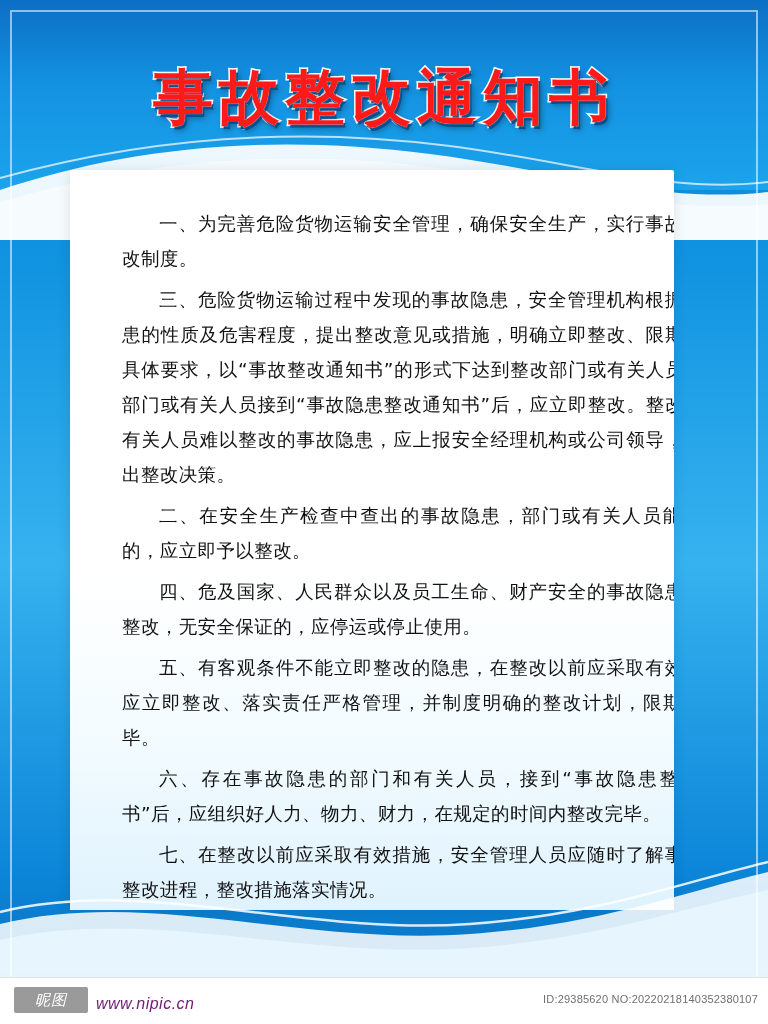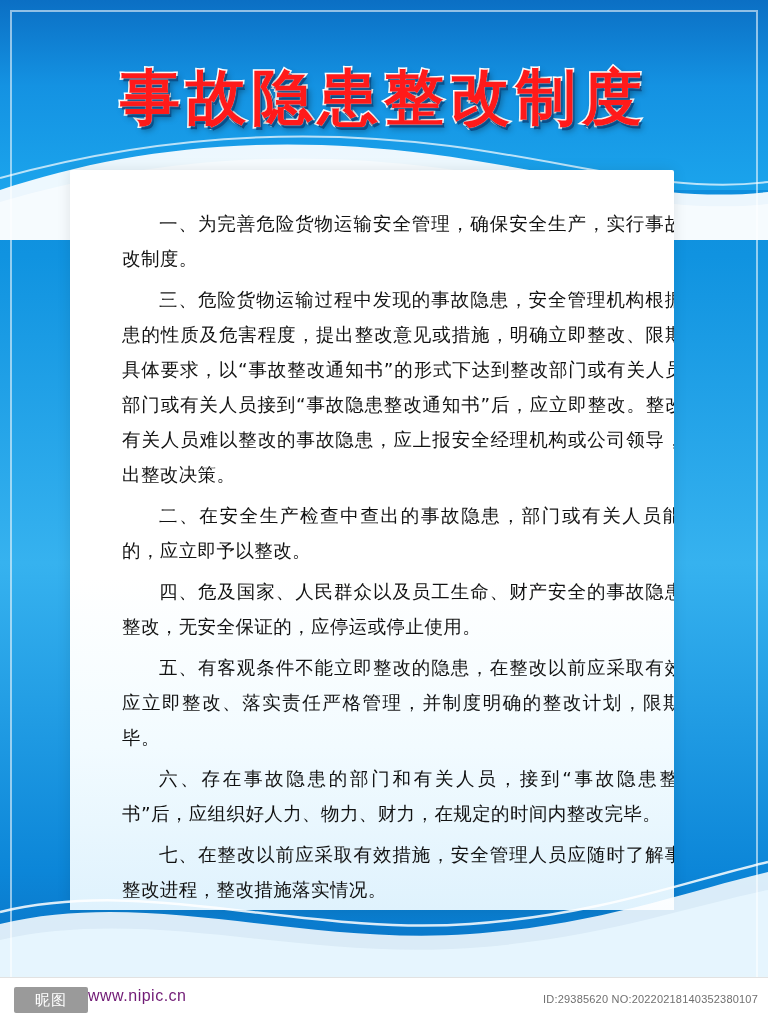--- a/index.html
+++ b/index.html
@@ -126,21 +126,23 @@
     height: 46px;
     background: #ffffff;
     border-top: 1px solid #e2e2e2;
   }
 
   .footer-left {
     position: absolute;
     left: 14px;
     top: 9px;
     display: flex;
-    align-items: flex-start;
+    align-items: flex-end;
+    gap: 8px;
+    font-style: italic;
   }
 
   .logo-badge {
     width: 74px;
     height: 26px;
     background: #9a9a9a;
     color: #ffffff;
     font-family: "DejaVu Sans", sans-serif;
     font-size: 15px;
     letter-spacing: 1px;
@@ -174,21 +176,21 @@
 
   <div class="header-band"></div>
 
   <svg class="wave-top" viewBox="0 0 768 120" preserveAspectRatio="none">
     <path d="M0,70 C120,30 260,12 430,34 C560,51 660,84 768,72 L768,120 L0,120 Z" fill="#ffffff" opacity="0.92"></path>
     <path d="M0,82 C130,44 270,26 440,48 C570,65 665,95 768,84 L768,120 L0,120 Z" fill="#ffffff" opacity="0.55"></path>
     <path d="M0,58 C130,22 280,4 450,26 C580,43 670,74 768,62" fill="none" stroke="#ffffff" stroke-width="2" opacity="0.7"></path>
   </svg>
 
   <div class="title-wrap">
-    <div class="title">事故隐患整改制度</div>
+    <div class="title">事故整改通知书</div>
   </div>
 
   <div class="content-panel">
     <div class="body-text">
       <p class="para">一、为完善危险货物运输安全管理，确保安全生产，实行事故隐患整改制度。</p>
       <p class="para">三、危险货物运输过程中发现的事故隐患，安全管理机构根据事故隐患的性质及危害程度，提出整改意见或措施，明确立即整改、限期整改等具体要求，以“事故整改通知书”的形式下达到整改部门或有关人员，整改部门或有关人员接到“事故隐患整改通知书”后，应立即整改。整改部门或有关人员难以整改的事故隐患，应上报安全经理机构或公司领导，由其做出整改决策。</p>
       <p class="para">二、在安全生产检查中查出的事故隐患，部门或有关人员能够整改的，应立即予以整改。</p>
       <p class="para">四、危及国家、人民群众以及员工生命、财产安全的事故隐患要立即整改，无安全保证的，应停运或停止使用。</p>
       <p class="para">五、有客观条件不能立即整改的隐患，在整改以前应采取有效措施，应立即整改、落实责任严格管理，并制度明确的整改计划，限期整改完毕。</p>
       <p class="para">六、存在事故隐患的部门和有关人员，接到“事故隐患整改通知书”后，应组织好人力、物力、财力，在规定的时间内整改完毕。</p>

